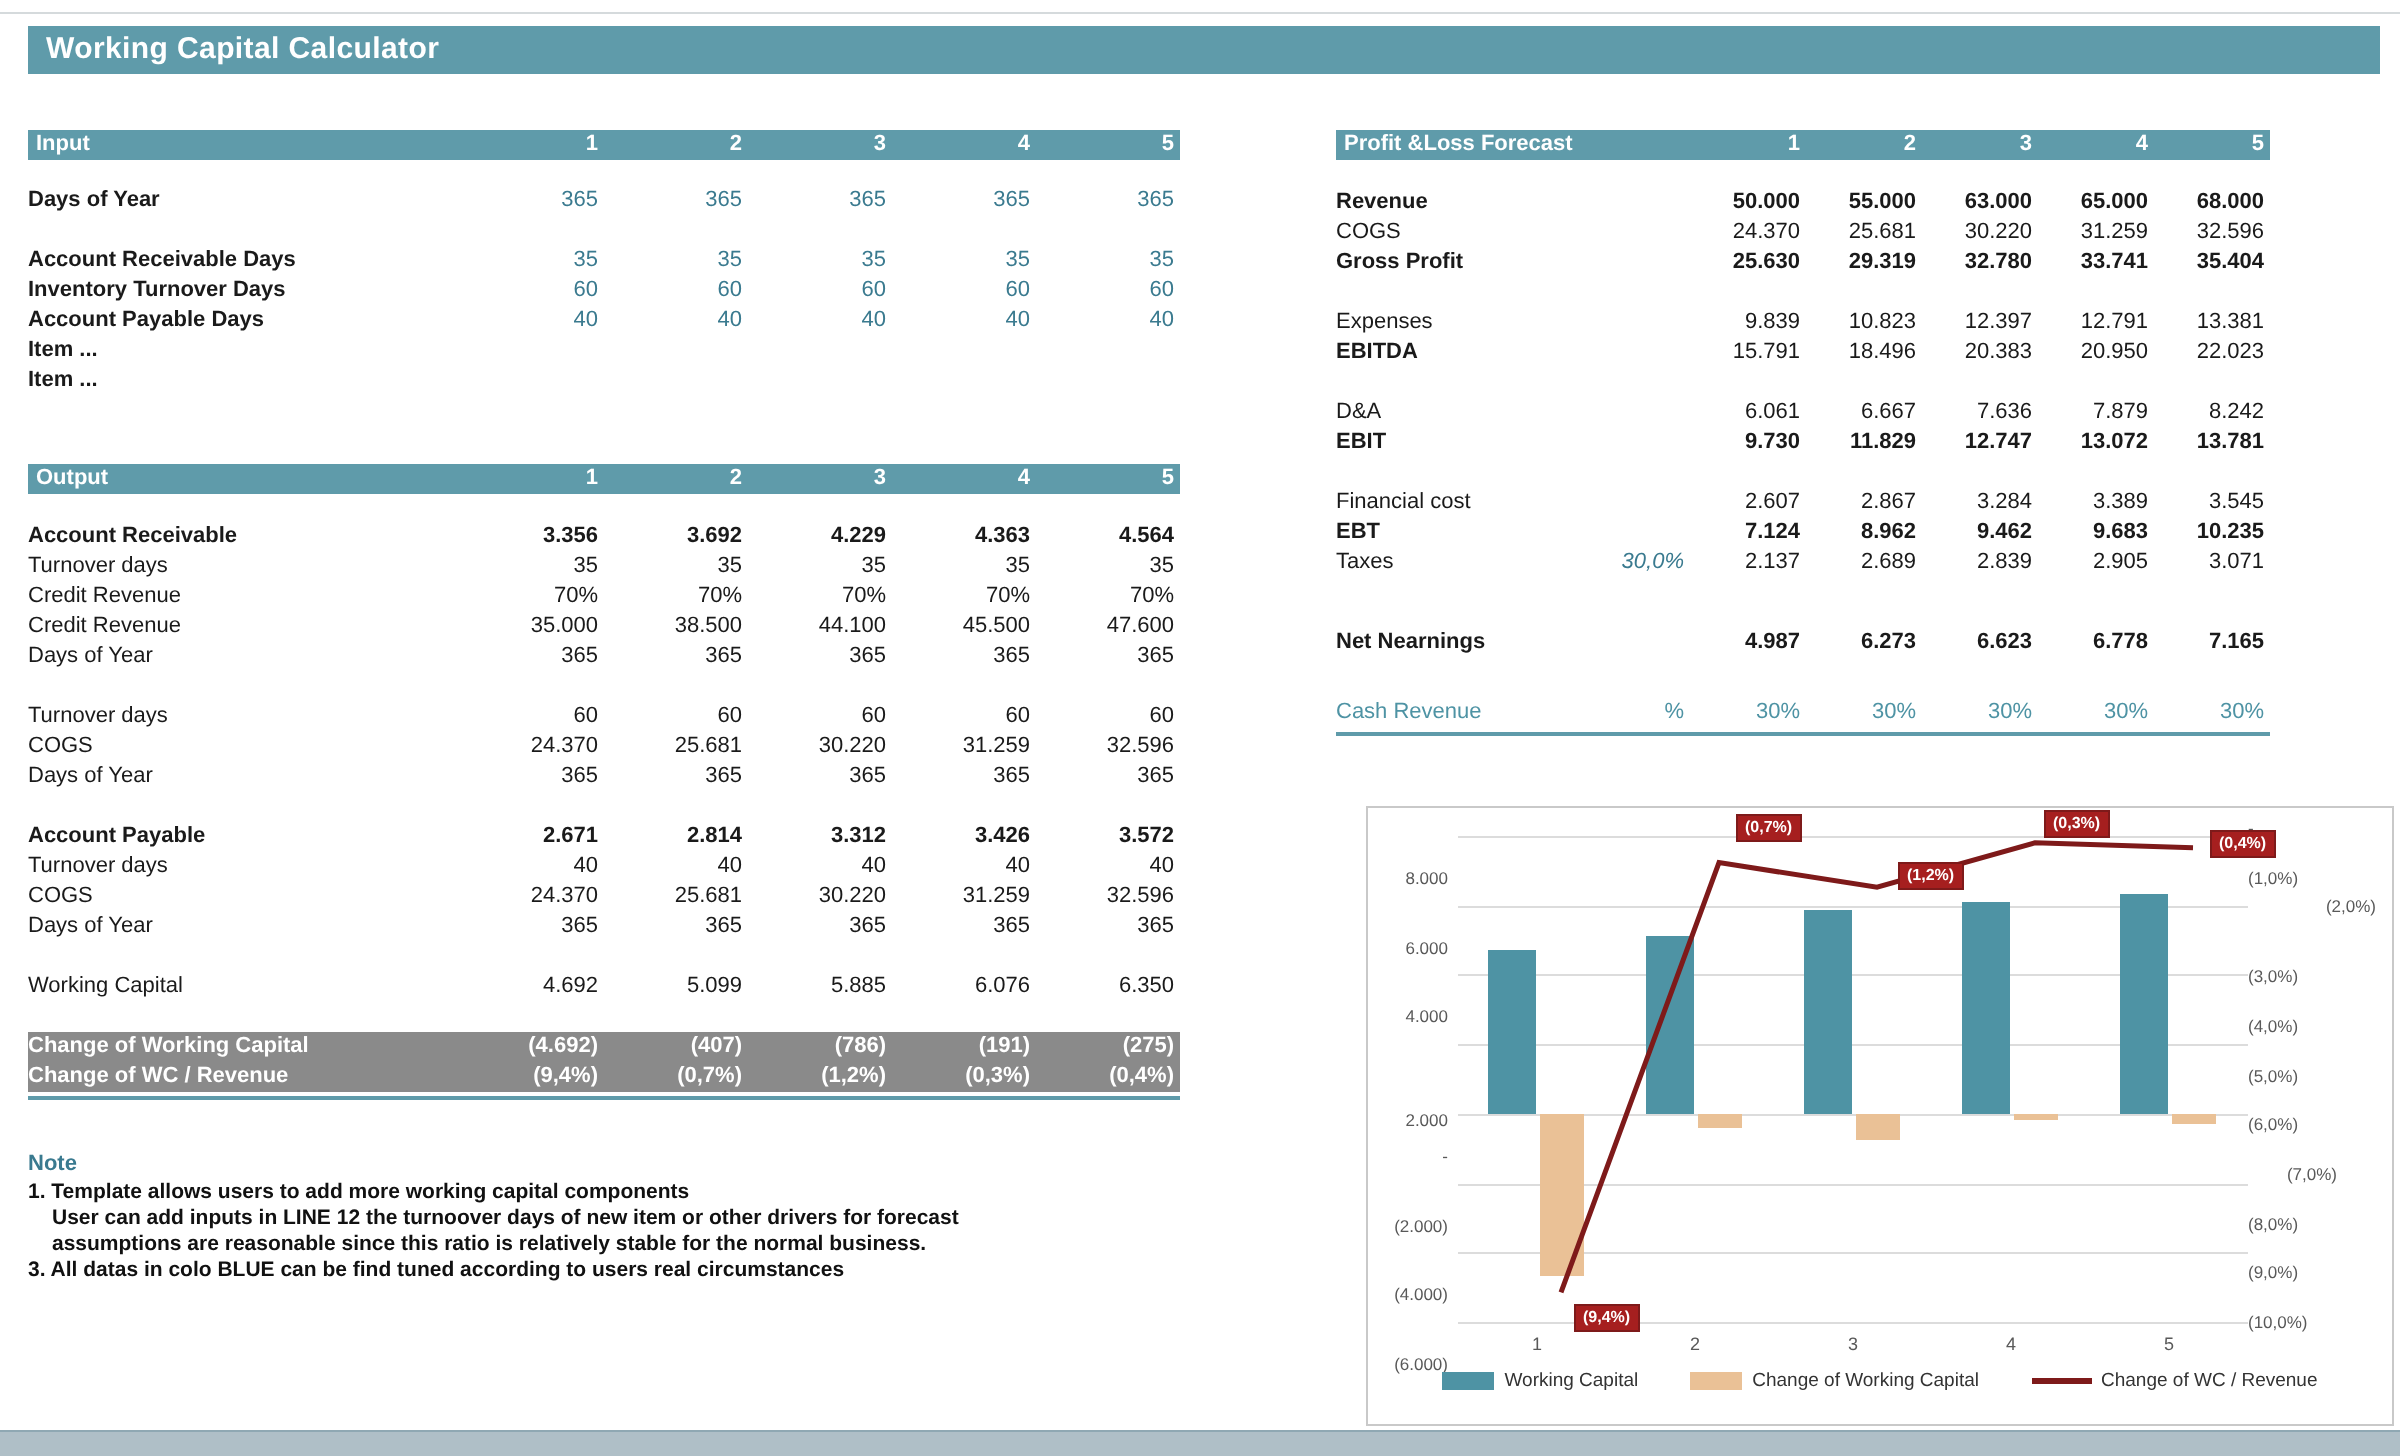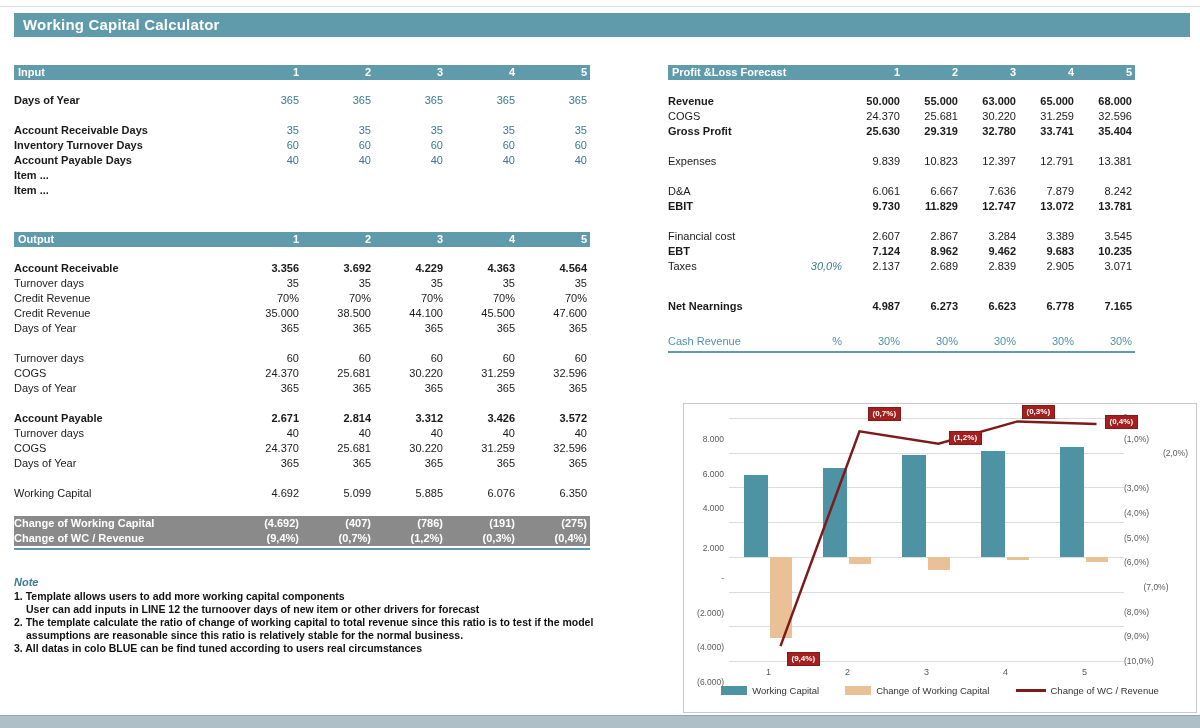--- a/index.html
+++ b/index.html
@@ -27,21 +27,21 @@
   .r-bold { font-weight:bold; }
   .lbl-b .rlabel { font-weight:bold; }
   .r-gray { background:#8a8a8a; color:#fff; font-weight:bold; }
   .v-input .cell { color:#3a7a8f; }
   .r-teal { color:#4e93a4; }
   .sub-i { font-style:italic; color:#3a7a8f; }
   .tbl-endline { height:2px; background:#5f9baa; margin-top:2px; }
 
   
   .note { position:absolute; left:14px; top:576px; width:640px; }
-  .note h4 { color:#3a7a8f; font-size:11px; font-weight:bold; margin-bottom:2px;font-style:italic; }
+  .note h4 { color:#3a7a8f; font-size:11px; font-weight:bold; margin-bottom:2px; }
   .note .nline { font-size:10.5px; font-weight:bold; line-height:13px; color:#111; }
   .note .ind { padding-left:12px; }
 
   
   .chartpanel { position:absolute; left:683px; top:403px; width:514px; height:310px;
     background:#fff; border:1px solid #c9c9c9; }
   .gline { position:absolute; height:1px; background:#dcdcdc; }
   .yl { position:absolute; width:40px; text-align:right; font-size:8.5px; color:#595959;margin-top:21px; }
   .yr { position:absolute; left:440px; width:64px; text-align:left; font-size:8.5px; color:#595959; }
   .bar { position:absolute; }
@@ -258,21 +258,20 @@
         <span class="cell">(0,4%)</span>
       </div>
       <div class="tbl-endline"></div>
     </div>
 
   <div class="note">
     <h4>Note</h4>
     <div id="note-lines">
         <div class="nline">1. Template allows users to add more working capital components</div>
         <div class="nline ind">User can add inputs in LINE 12 the turnoover days of new item or other drivers for forecast</div>
-        <div class="nline">2. The template calculate the ratio of change of working capital to total revenue since this ratio is to test if the model</div>
         <div class="nline ind">assumptions are reasonable since this ratio is relatively stable for the normal business.</div>
         <div class="nline">3. All datas in colo BLUE can be find tuned according to users real circumstances</div>
       </div>
   </div>
 
   <div class="tbl pl" style="left:668px; top:65px;" id="pl-table">
       <div class="row thead">
         <span class="rlabel">Profit &amp;Loss Forecast</span>
         <span class="cell"></span>
         <span class="cell">1</span>
@@ -311,20 +310,29 @@
       </div>
       <div class="sp" style="height: 15px;"></div>
       <div class="row ">
         <span class="rlabel">Expenses</span>
         <span class="cell"></span>
         <span class="cell">9.839</span>
         <span class="cell">10.823</span>
         <span class="cell">12.397</span>
         <span class="cell">12.791</span>
         <span class="cell">13.381</span>
+      </div>
+      <div class="row lbl-b">
+        <span class="rlabel">EBITDA</span>
+        <span class="cell"></span>
+        <span class="cell">15.791</span>
+        <span class="cell">18.496</span>
+        <span class="cell">20.383</span>
+        <span class="cell">20.950</span>
+        <span class="cell">22.023</span>
       </div>
       <div class="sp" style="height: 15px;"></div>
       <div class="row ">
         <span class="rlabel">D&amp;A</span>
         <span class="cell"></span>
         <span class="cell">6.061</span>
         <span class="cell">6.667</span>
         <span class="cell">7.636</span>
         <span class="cell">7.879</span>
         <span class="cell">8.242</span>
@@ -390,21 +398,21 @@
     </div>
 
   <div class="chartpanel" id="chart">
       <div class="gline" style="left: 45px; top: 14px; width: 395px;"></div>
       <div class="yl" style="left: 0px; top: 9px;">8.000</div>
       <div class="gline" style="left: 45px; top: 48.7143px; width: 395px;"></div>
       <div class="yl" style="left: 0px; top: 43.7143px;">6.000</div>
       <div class="gline" style="left: 45px; top: 83.4286px; width: 395px;"></div>
       <div class="yl" style="left: 0px; top: 78.4286px;">4.000</div>
       <div class="gline" style="left: 45px; top: 118.143px; width: 395px;"></div>
-      <div class="yl" style="left: 0px; top: 118px;">2.000</div>
+      <div class="yl" style="left: 0px; top: 130px;">2.000</div>
       <div class="gline" style="left: 45px; top: 152.857px; width: 395px;"></div>
       <div class="yl" style="left: 0px; top: 147.857px;">-</div>
       <div class="gline" style="left: 45px; top: 187.571px; width: 395px;"></div>
       <div class="yl" style="left: 0px; top: 182.571px; text-align: right;">(2.000)</div>
       <div class="gline" style="left: 45px; top: 222.286px; width: 395px;"></div>
       <div class="yl" style="left: 0px; top: 217.286px;">(4.000)</div>
       <div class="gline" style="left: 45px; top: 257px; width: 395px;"></div>
       <div class="yl" style="left: 0px; top: 252px;">(6.000)</div>
       <div class="yr" style="top: 5px;">-</div>
       <div class="yr" style="top: 29.7px;">(1,0%)</div>

